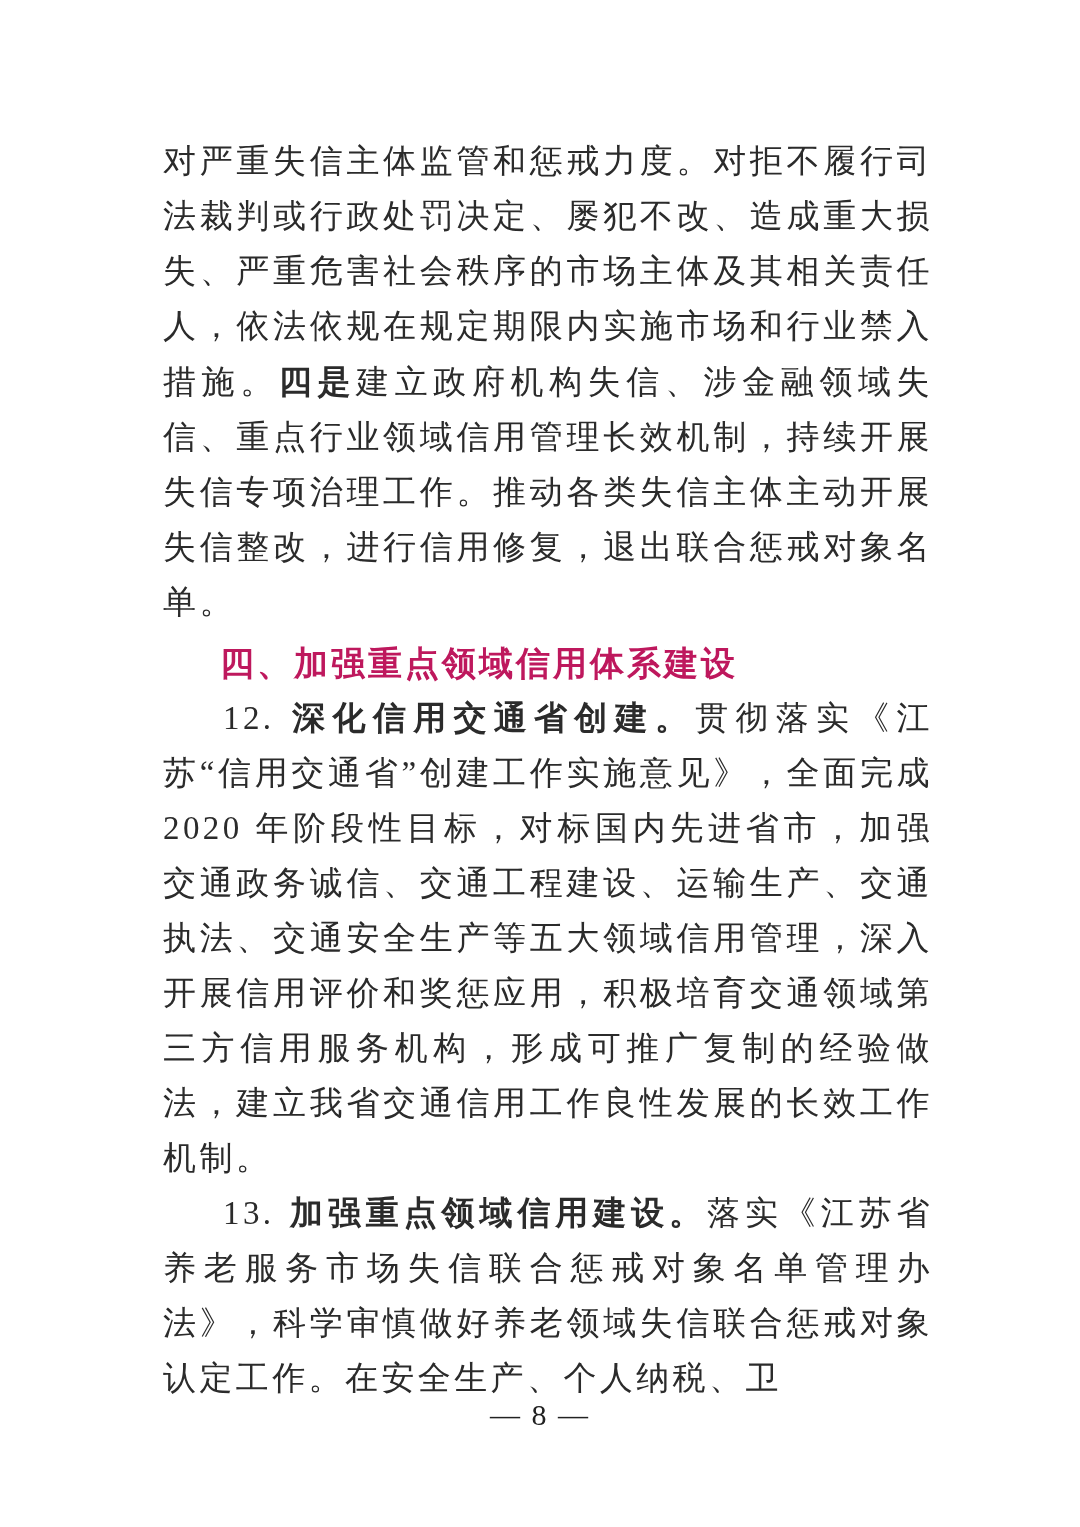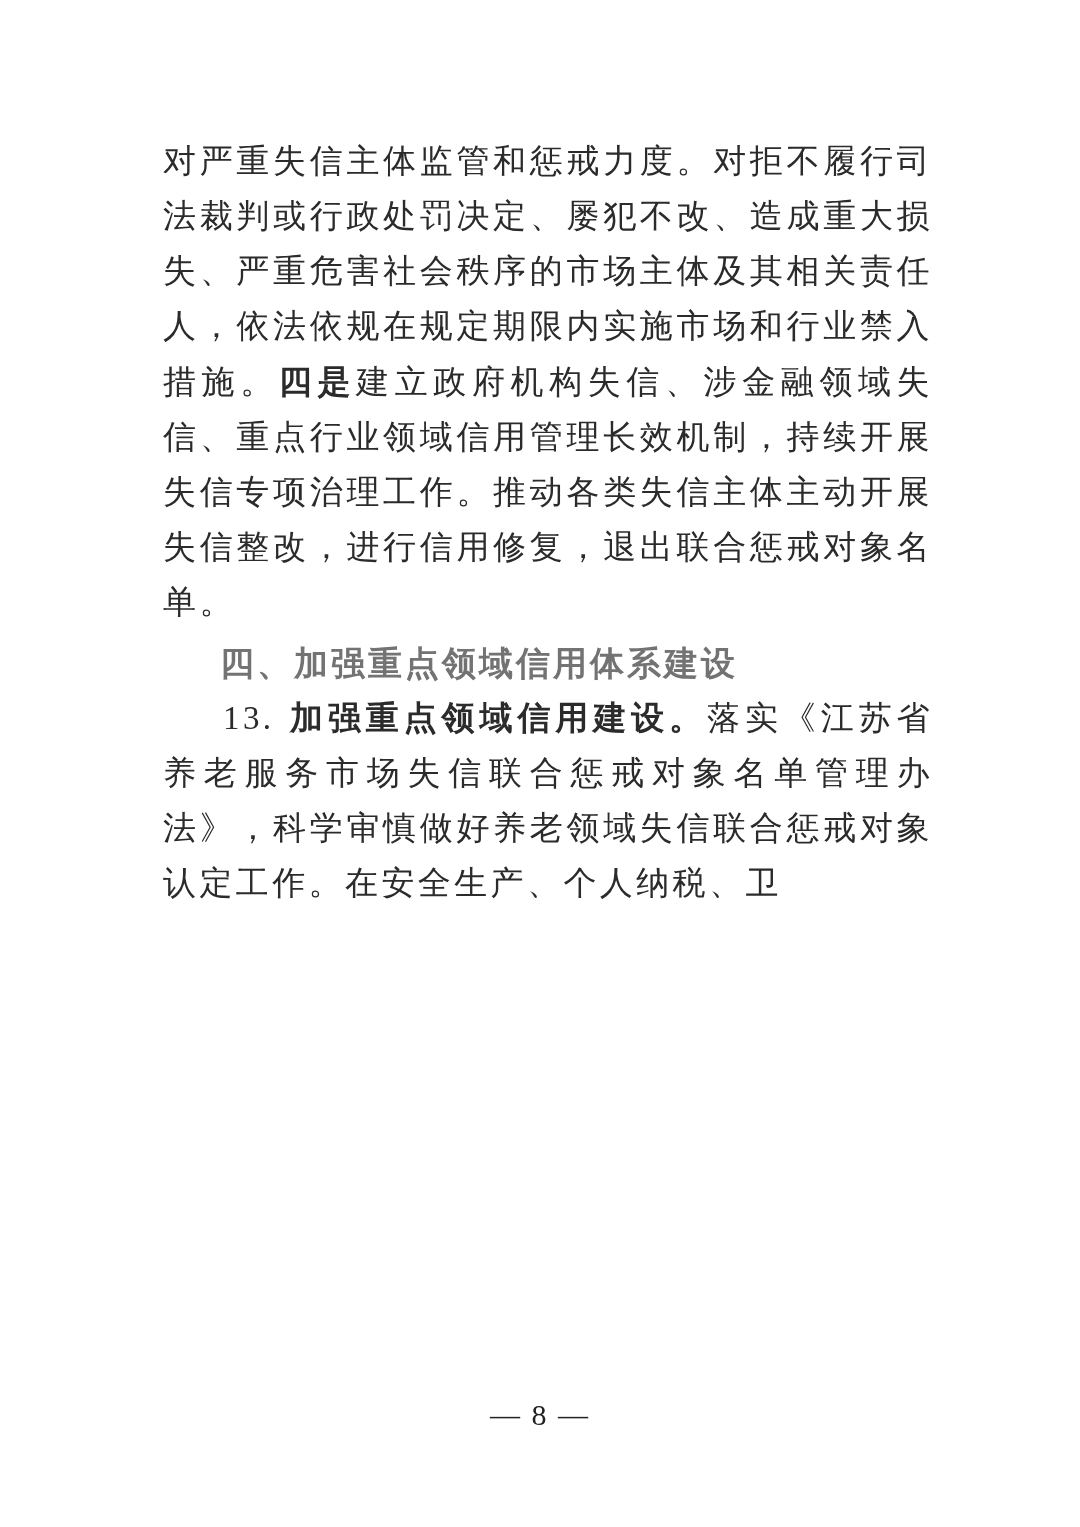--- a/index.html
+++ b/index.html
@@ -45,21 +45,21 @@
     letter-spacing: 3.4px;
   }
   .heading {
     margin: 6px 0 0 0;
     padding-left: 57px;
     font-size: 34px;
     line-height: 55px;
     letter-spacing: 3px;
     font-weight: 700;
     font-family: "Liberation Sans", "DejaVu Sans", sans-serif;
-    color: #737373;
+    color: #be185d;
   }
   .footer {
     position: absolute;
     left: 0;
     top: 1398px;
     width: 1080px;
     text-align: center;
     font-size: 30px;
     letter-spacing: 2px;
     color: #222222;
@@ -69,19 +69,20 @@
 <body>
 
 <div class="page">
   <div class="content">
 
     <p class="para continuation"><span>对严重失信主体监管和惩戒力度。对拒不履行司法裁判或行政处罚决定、屡犯不改、造成重大损失、严重危害社会秩序的市场主体及其相关责任人，依法依规在规定期限内实施市场和行业禁入措施。</span><span class="hei-bold">四是</span><span>建立政府机构失信、涉金融领域失信、重点行业领域信用管理长效机制，持续开展失信专项治理工作。推动各类失信主体主动开展失信整改，进行信用修复，退出联合惩戒对象名单。</span></p>
 
     <h2 class="heading">四、加强重点领域信用体系建设</h2>
 
 
+    <p class="para item"><span class="num">12.</span><span class="title-bold">深化信用交通省创建。</span><span>贯彻落实《江苏“信用交通省”创建工作实施意见》，全面完成 2020 年阶段性目标，对标国内先进省市，加强交通政务诚信、交通工程建设、运输生产、交通执法、交通安全生产等五大领域信用管理，深入开展信用评价和奖惩应用，积极培育交通领域第三方信用服务机构，形成可推广复制的经验做法，建立我省交通信用工作良性发展的长效工作机制。</span></p>
 
     <p class="para item"><span class="num">13.</span><span class="title-bold">加强重点领域信用建设。</span><span>落实《江苏省养老服务市场失信联合惩戒对象名单管理办法》，科学审慎做好养老领域失信联合惩戒对象认定工作。在安全生产、个人纳税、卫</span></p>
 
   </div>
 
   <div class="footer"><span>— 8 —</span></div>
 </div>
 
 </body></html>

